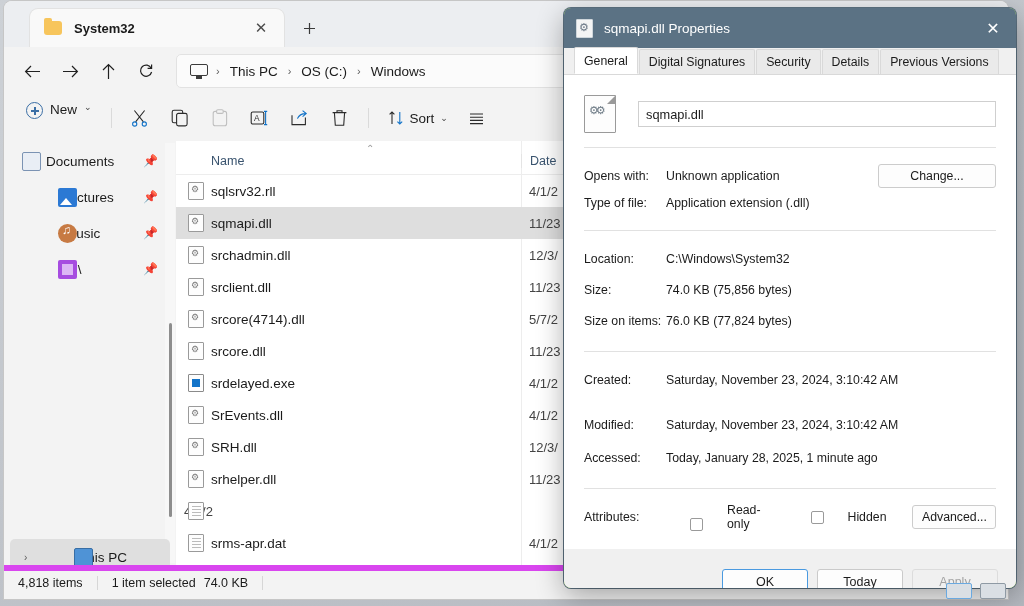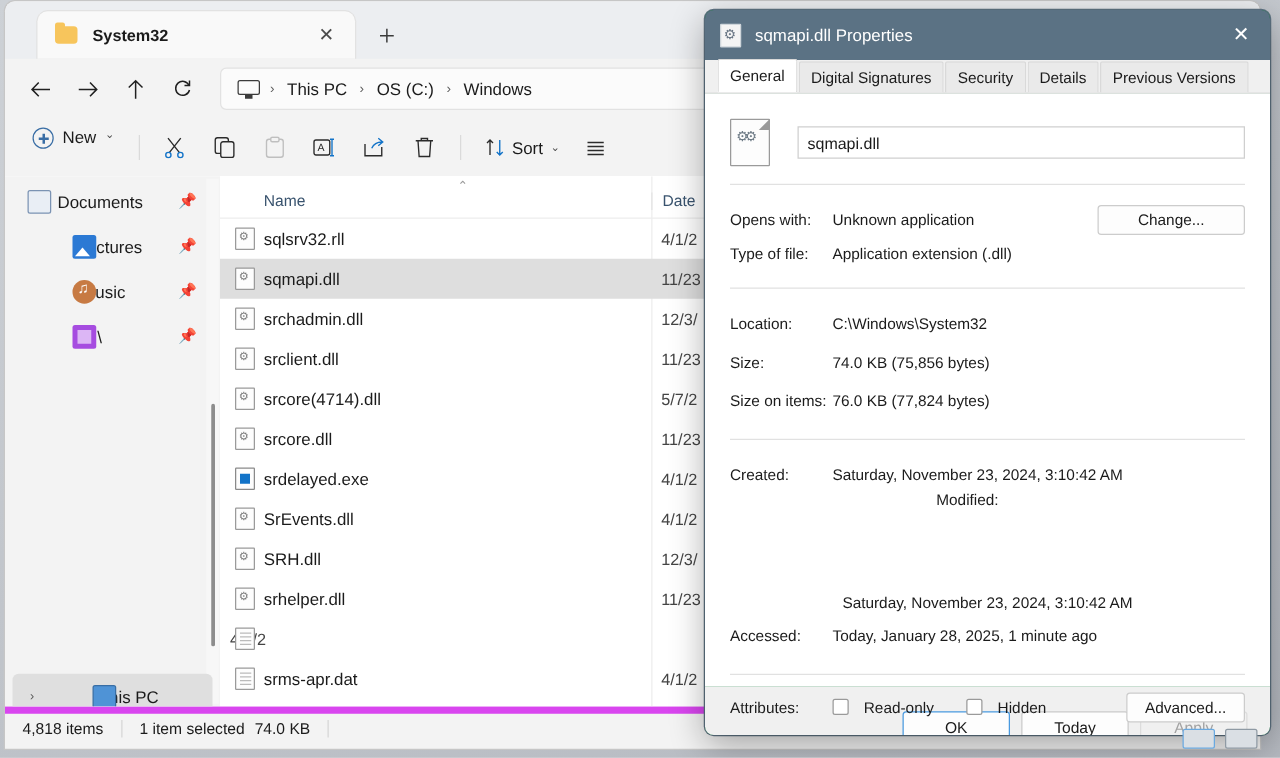--- a/index.html
+++ b/index.html
@@ -235,21 +235,21 @@
     height: 30px; background:#f3f3f3; border-top:6px solid #d946ef;
     display:flex; align-items:center; padding-left: 14px; gap: 0;
   }
   .st-item { font-size: 12.5px; color:#1b1b1b; padding-right: 14px; }
   .st-div { width:1px; height:14px; background:#d6d6d6; margin-right: 14px; }
 
   
   .dialog {
     position:absolute; left: 564px; top: 8px;
     width: 452px; height: 580px;
-    background:#15803d;
+    background:#bef264;
     border-radius: 7px;
     box-shadow: 0 8px 28px rgba(0,0,0,.33), 0 0 0 1px #5f7484;
     overflow: hidden;
   }
   .dlg-title {
     height: 40px; background:#5b7284; display:flex; align-items:center;
     padding: 0 6px 0 12px;
   }
   .dlg-ico {
     width: 17px; height: 19px; background:#f4f4f4; border:1px solid #cfd6db;
@@ -306,21 +306,21 @@
   .prop-row { display:flex; align-items:center; min-height: 27px; }
   .prop-label { width: 82px; flex:0 0 82px; font-size: 12.3px; color:#1b1b1b; }
   .prop-value { font-size: 12.3px; color:#1b1b1b; }
   .sm-btn {
     height: 24px; padding: 0 14px; min-width: 118px;
     background:#fdfdfd; border:1px solid #cccccc; border-radius:3px;
     font-size: 12.3px; color:#1b1b1b;
     display:inline-flex; align-items:center; justify-content:center;
   }
   .attr-row { display:flex; align-items:center; margin-top: 4px; }
-  .cb-wrap { display:flex; align-items:flex-start; gap: 12px; margin-right: 26px; }
+  .cb-wrap { display:flex; align-items:flex-end; gap: 24px; margin-right: 26px; margin-left: 24px; }
   .cbox {
     width: 13px; height: 13px; border:1px solid #9a9a9a; background:#fff;
     border-radius: 2px; flex: 0 0 auto;
   }
   .dlg-footer {
     height: 66px; background:#f0f0f0;
     display:flex; align-items:center; justify-content:flex-end;
     gap: 9px; padding-right: 18px;
   }
   .dbtn {
@@ -627,21 +627,21 @@
         <span class="prop-label">Size on items:</span>
         <span class="prop-value">76.0 KB (77,824 bytes)</span>
       </div>
 
       <div class="hr" style="margin-top:17px;"></div>
 
       <div class="prop-row" style="margin-top:6px;">
         <span class="prop-label">Created:</span>
         <span class="prop-value">Saturday, November 23, 2024, 3:10:42 AM</span>
       </div>
-      <div class="prop-row" style="margin-top:0;flex-direction:column;">
+      <div class="prop-row" style="margin-top:18px;">
         <span class="prop-label">Modified:</span>
         <span class="prop-value">Saturday, November 23, 2024, 3:10:42 AM</span>
       </div>
       <div class="prop-row" style="margin-top:6px;">
         <span class="prop-label">Accessed:</span>
         <span class="prop-value">Today, January 28, 2025, 1 minute ago</span>
       </div>
 
       <div class="hr" style="margin-top:17px;"></div>
 

